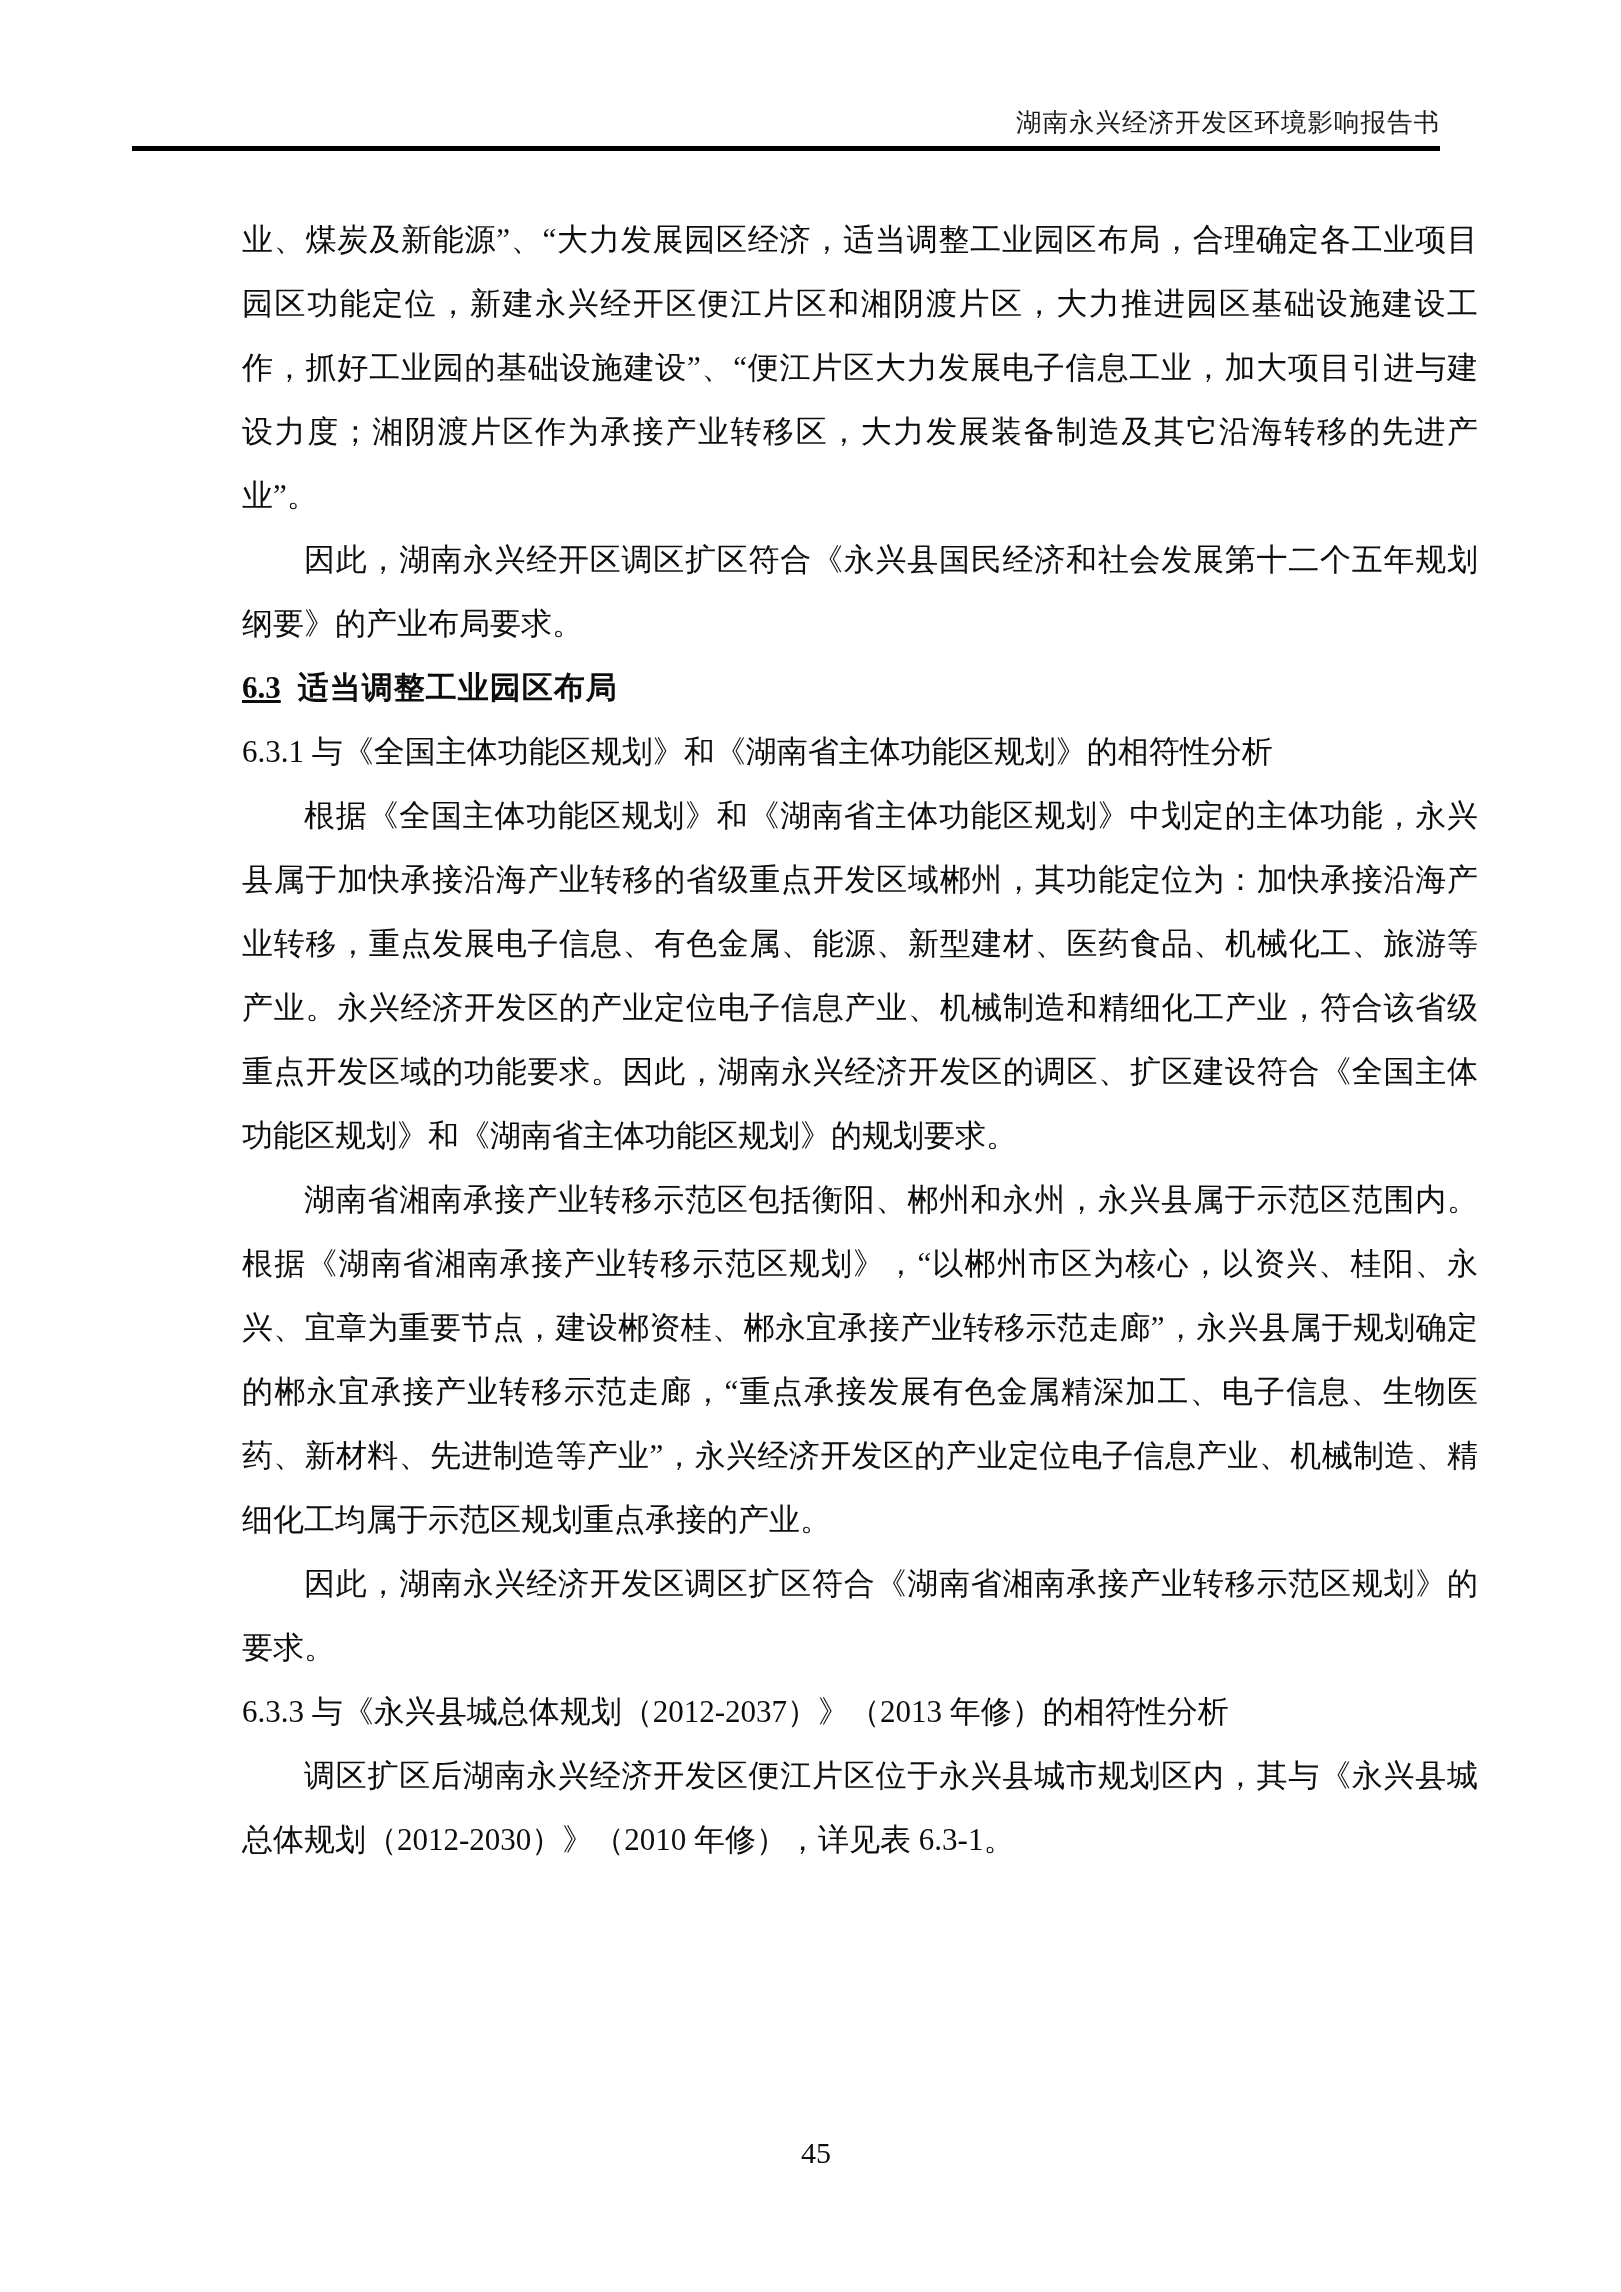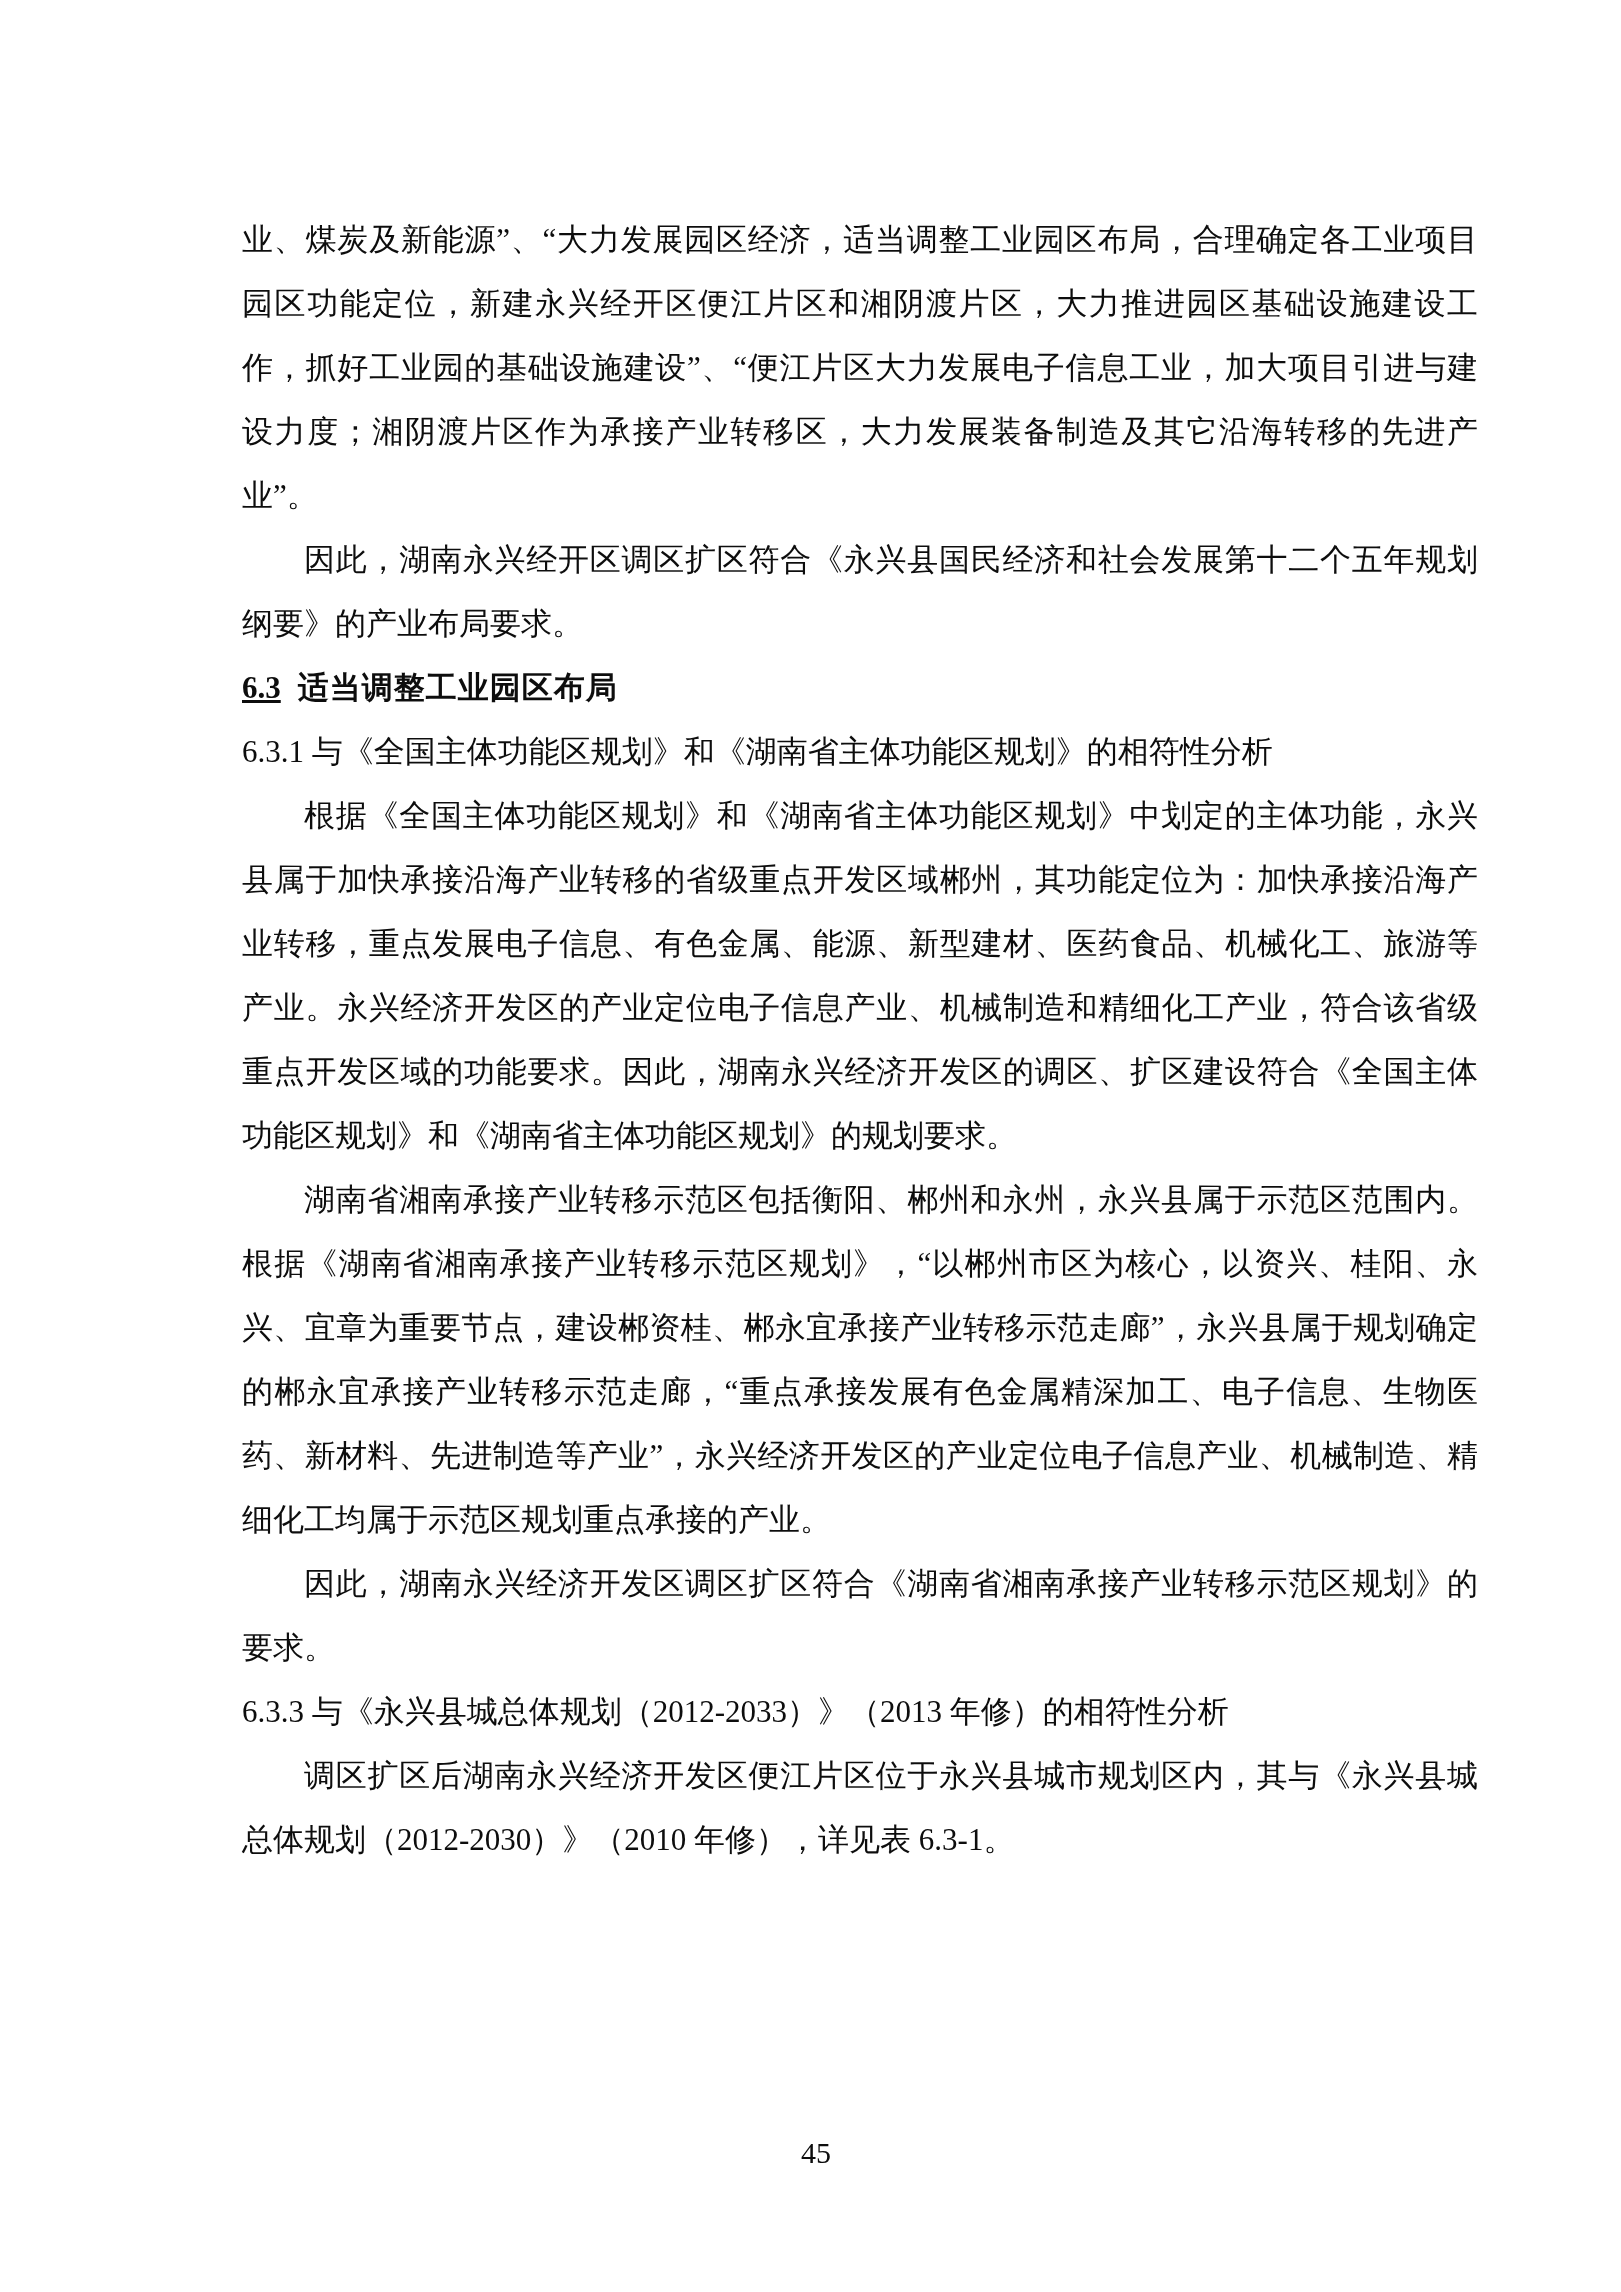--- a/index.html
+++ b/index.html
@@ -83,41 +83,45 @@
     font-size: 30px;
     line-height: 39px;
     color: #0d0d0d;
   }
 </style>
 </head>
 <body>
 
 <div class="page">
 
+  <div class="header">
+    <div class="header-title">湖南永兴经济开发区环境影响报告书</div>
+    <div class="header-rule"></div>
+  </div>
 
   <div class="body-flow">
 
     <p class="para">业、煤炭及新能源”、“大力发展园区经济，适当调整工业园区布局，合理确定各工业项目园区功能定位，新建永兴经开区便江片区和湘阴渡片区，大力推进园区基础设施建设工作，抓好工业园的基础设施建设”、“便江片区大力发展电子信息工业，加大项目引进与建设力度；湘阴渡片区作为承接产业转移区，大力发展装备制造及其它沿海转移的先进产业”。</p>
 
     <p class="para indent">因此，湖南永兴经开区调区扩区符合《永兴县国民经济和社会发展第十二个五年规划纲要》的产业布局要求。</p>
 
     <h2 class="sec-heading">
       <span class="sec-num">6.3</span><span class="sec-title">适当调整工业园区布局</span>
     </h2>
 
     <h3 class="subsec-heading">6.3.1 与《全国主体功能区规划》和《湖南省主体功能区规划》的相符性分析</h3>
 
     <p class="para indent">根据《全国主体功能区规划》和《湖南省主体功能区规划》中划定的主体功能，永兴县属于加快承接沿海产业转移的省级重点开发区域郴州，其功能定位为：加快承接沿海产业转移，重点发展电子信息、有色金属、能源、新型建材、医药食品、机械化工、旅游等产业。永兴经济开发区的产业定位电子信息产业、机械制造和精细化工产业，符合该省级重点开发区域的功能要求。因此，湖南永兴经济开发区的调区、扩区建设符合《全国主体功能区规划》和《湖南省主体功能区规划》的规划要求。</p>
 
 
     <p class="para indent">湖南省湘南承接产业转移示范区包括衡阳、郴州和永州，永兴县属于示范区范围内。根据《湖南省湘南承接产业转移示范区规划》，“以郴州市区为核心，以资兴、桂阳、永兴、宜章为重要节点，建设郴资桂、郴永宜承接产业转移示范走廊”，永兴县属于规划确定的郴永宜承接产业转移示范走廊，“重点承接发展有色金属精深加工、电子信息、生物医药、新材料、先进制造等产业”，永兴经济开发区的产业定位电子信息产业、机械制造、精细化工均属于示范区规划重点承接的产业。</p>
 
     <p class="para indent">因此，湖南永兴经济开发区调区扩区符合《湖南省湘南承接产业转移示范区规划》的要求。</p>
 
-    <h3 class="subsec-heading">6.3.3 与《永兴县城总体规划（2012-2033）》（2013 年修）的相符性分析</h3>
+    <h3 class="subsec-heading">6.3.3 与《永兴县城总体规划（2012-2037）》（2013 年修）的相符性分析</h3>
 
     <p class="para indent">调区扩区后湖南永兴经济开发区便江片区位于永兴县城市规划区内，其与《永兴县城总体规划（2012-2030）》（2010 年修），详见表 6.3-1。</p>
 
   </div>
 
   <div class="footer">
     <span class="page-number">45</span>
   </div>
 
 </div>

